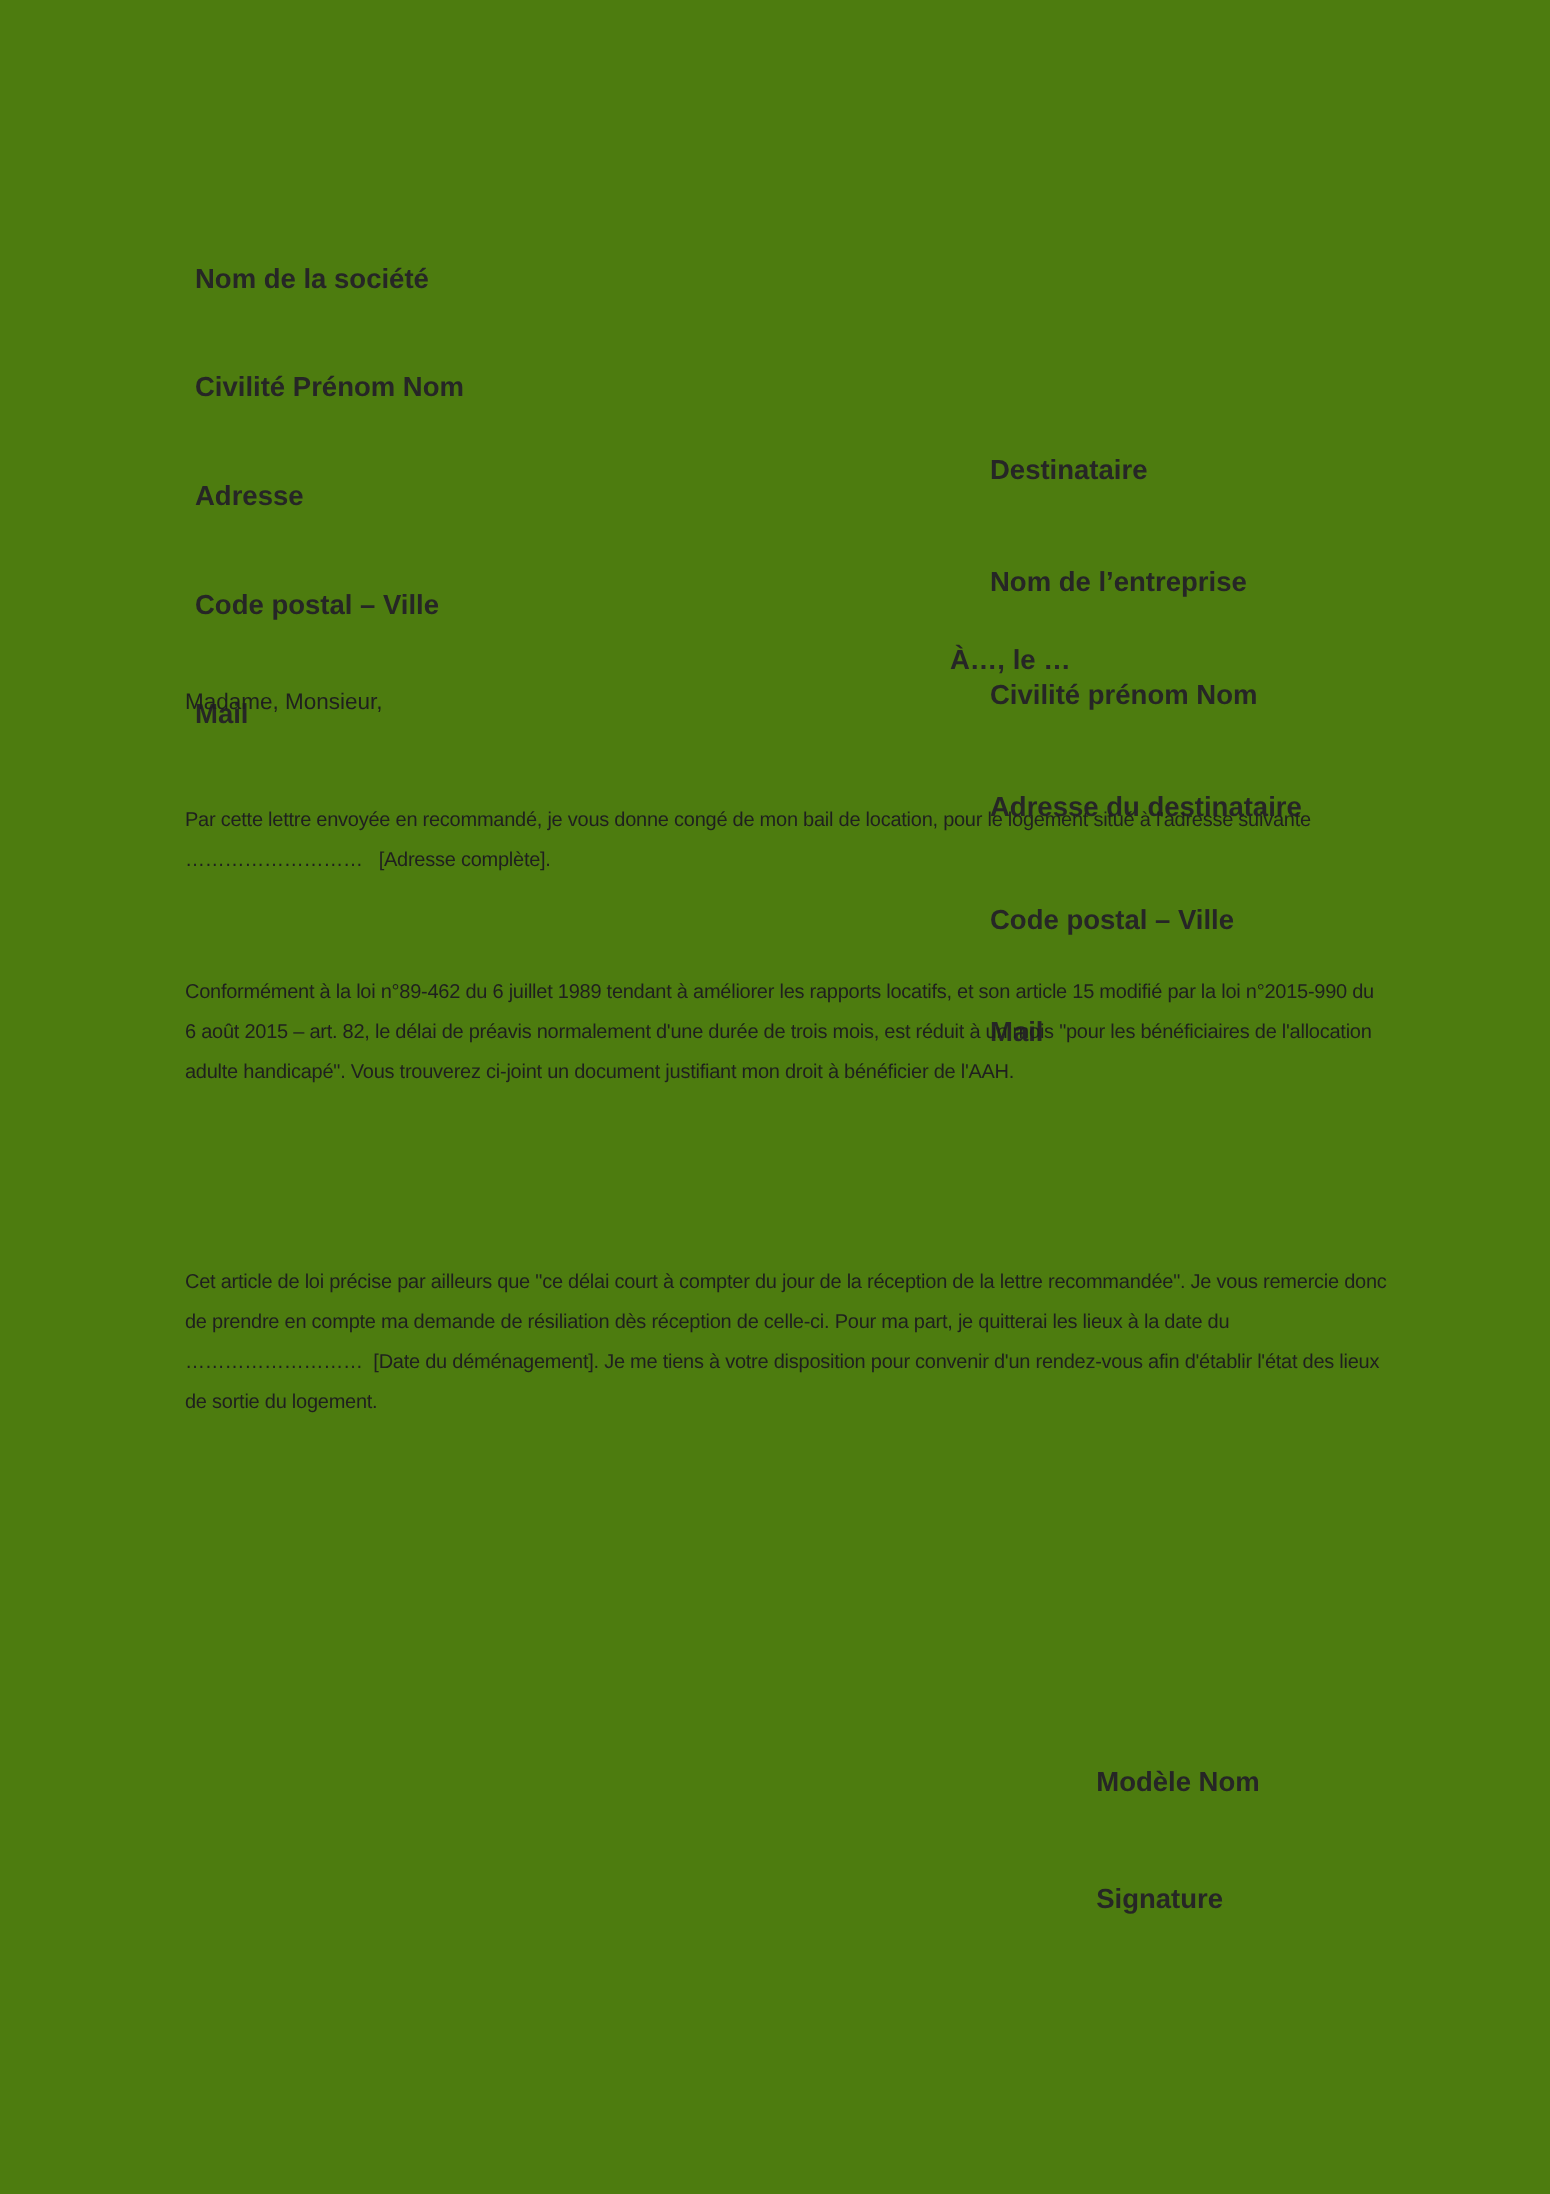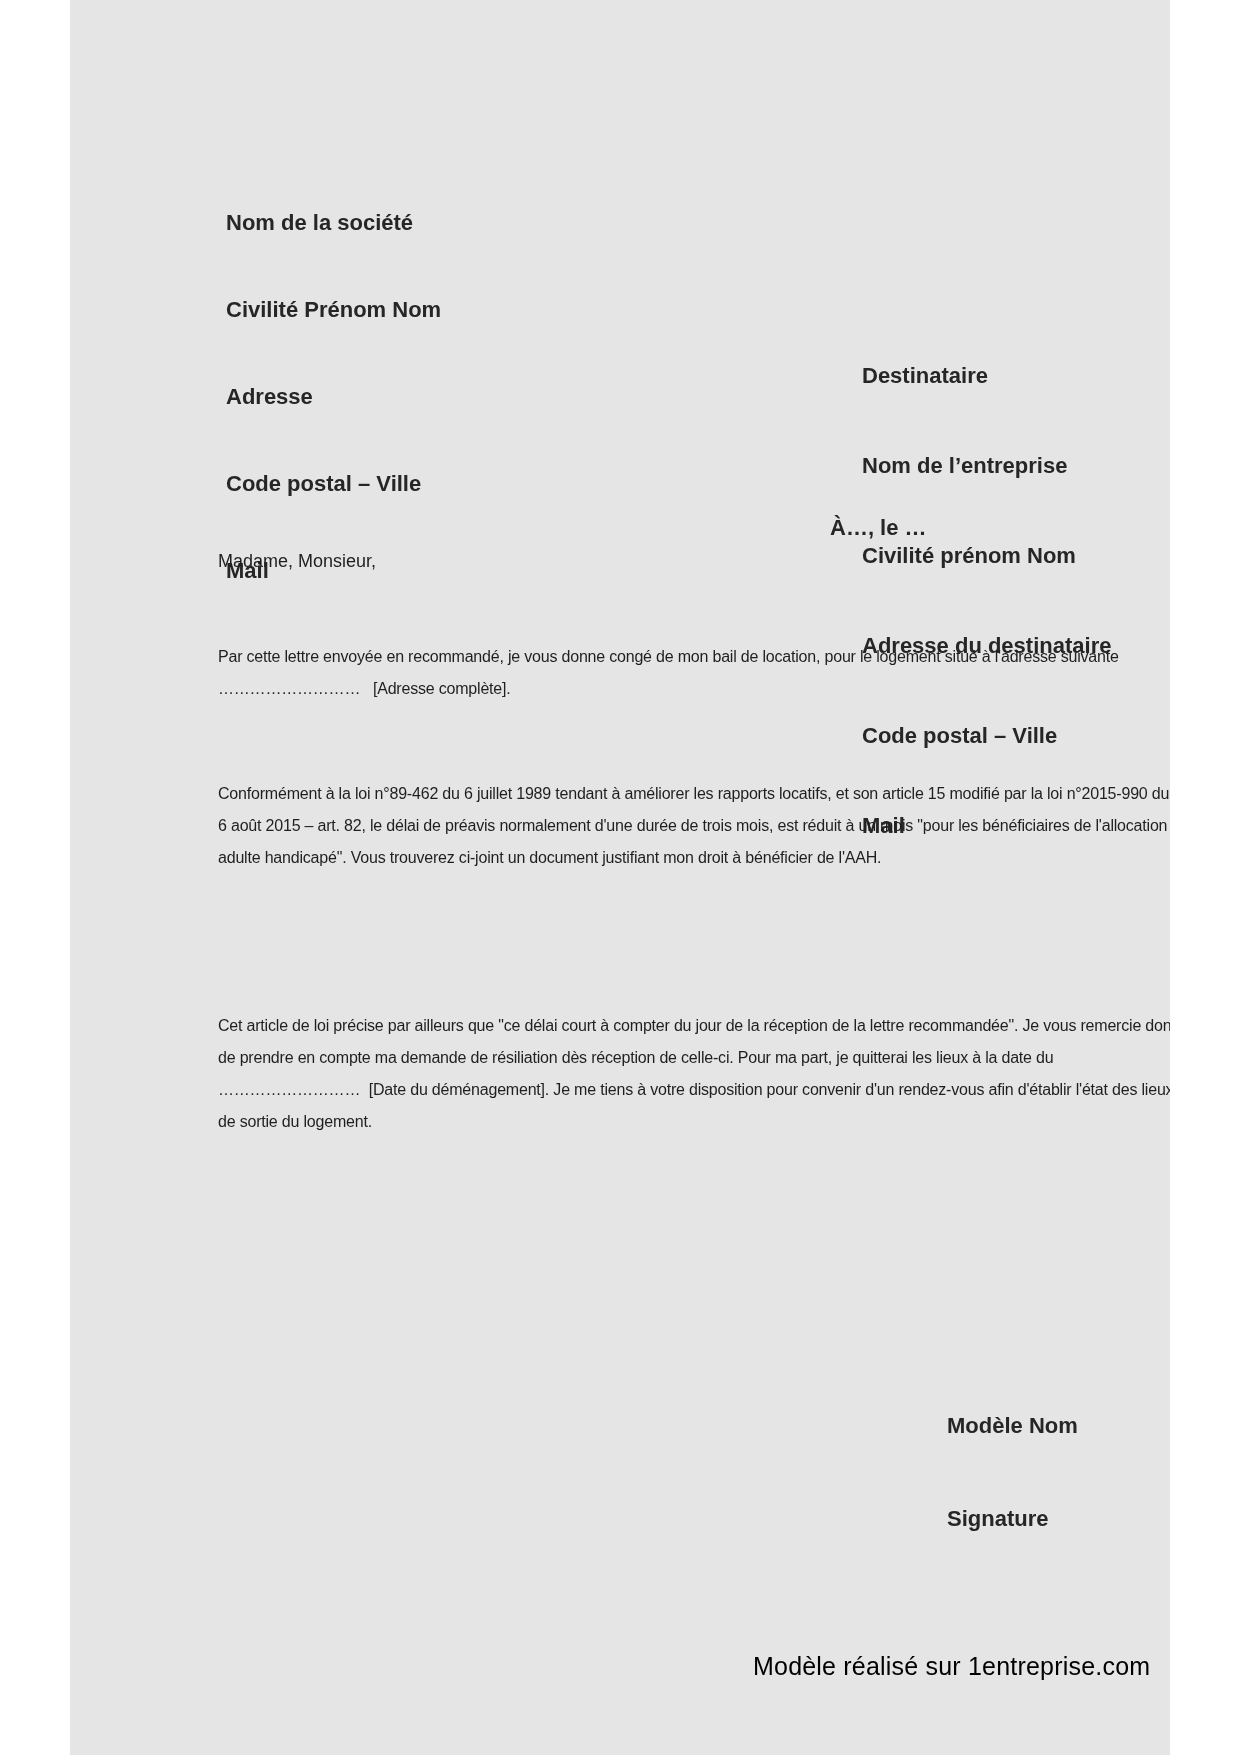--- a/index.html
+++ b/index.html
@@ -1,22 +1,22 @@
 <!DOCTYPE html>
 <html><head>
 <meta charset="utf-8">
 <style>
   * { margin: 0; padding: 0; box-sizing: border-box; }
   html, body { background: #ffffff; }
   .page {
     position: relative;
-    width: 1100px;
+    width: 1240px;
     height: 1755px;
     margin: 0 auto;
-    background: #e5e5e5;
+    background: #4d7c0f;
     font-family: "Liberation Sans", sans-serif;
     color: #1f1f1f;
     overflow: hidden;
   }
   .abs { position: absolute; }
   .bold-block {
     font-weight: 700;
     font-size: 22px;
     line-height: 30px;
     color: #262626;
@@ -81,15 +81,14 @@
   <p class="abs body-par par-2">Conformément à la loi n°89-462 du 6 juillet 1989 tendant à améliorer les rapports locatifs, et son article 15 modifié par la loi n°2015-990 du 6 août 2015 – art. 82, le délai de préavis normalement d'une durée de trois mois, est réduit à un mois "pour les bénéficiaires de l'allocation adulte handicapé". Vous trouverez ci-joint un document justifiant mon droit à bénéficier de l'AAH.</p>
 
   <p class="abs body-par par-3">Cet article de loi précise par ailleurs que "ce délai court à compter du jour de la réception de la lettre recommandée". Je vous remercie donc de prendre en compte ma demande de résiliation dès réception de celle-ci. Pour ma part, je quitterai les lieux à la date du ………………………  [Date du déménagement]. Je me tiens à votre disposition pour convenir d'un rendez-vous afin d'établir l'état des lieux de sortie du logement.</p>
 
 
   <div class="abs bold-block signature-block">
     <div>Modèle Nom</div>
     <div>Signature</div>
   </div>
 
-  <div class="abs footer-credit">Modèle réalisé sur 1entreprise.com</div>
 
 </div>
 
 </body></html>

